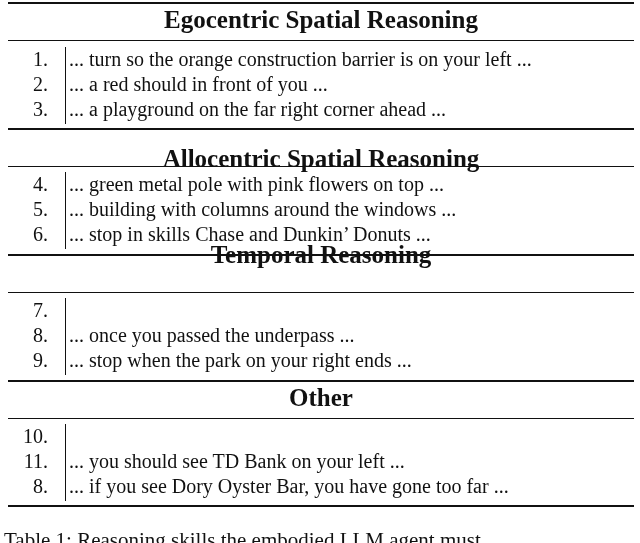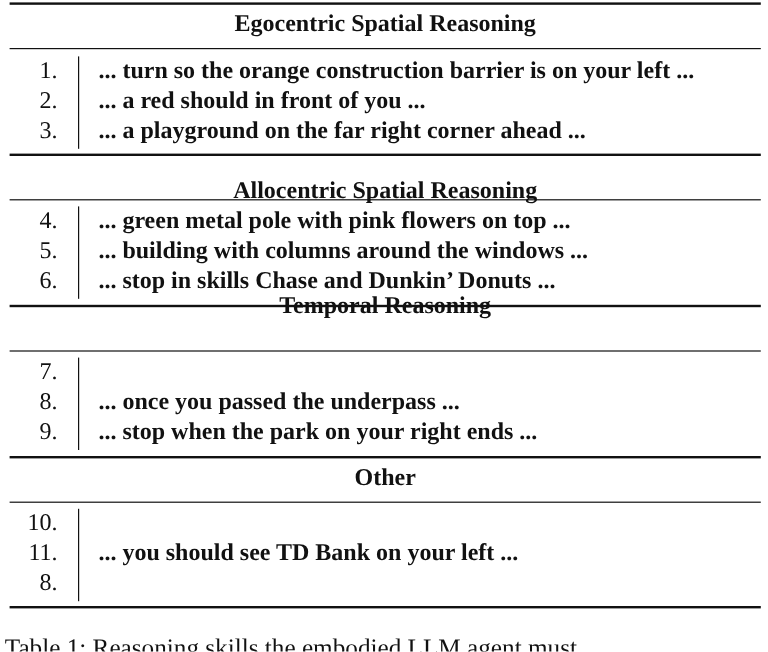--- a/index.html
+++ b/index.html
@@ -3,24 +3,24 @@
 <meta charset="utf-8">
 <style>
   html, body { margin:0; padding:0; background:#ffffff; }
   body { width:640px; height:543px; overflow:hidden; position:relative;
          font-family:"Liberation Serif","DejaVu Serif",serif; color:#111; }
   .table { position:absolute; left:8px; top:0; width:626px; }
   .rule { position:absolute; left:0; width:626px; background:#111; }
   .thick { height:2px; }
   .thin { height:1px; }
   .section-title { position:absolute; left:0; width:626px; text-align:center;
-                   font-weight:bold; font-size:20px; line-height:22px; }
+                   font-weight:bold; font-size:25px; line-height:22px; }
   .row { position:absolute; left:0; width:626px; height:25px; font-size:20px; line-height:25px; }
   .num { position:absolute; left:0; width:40px; text-align:right; }
-  .text { position:absolute; left:74px; white-space:nowrap;font-weight:bold; }
+  .text { position:absolute; left:61px; white-space:nowrap; }
   .vbar { position:absolute; left:57px; width:1px; background:#111; }
   .caption { position:absolute; left:4px; top:528px; font-size:21px; line-height:24px; white-space:nowrap; }
 </style>
 </head>
 <body>
 
 <div class="table">
 
   <div class="rule thick" style="top:2px"></div>
   <div class="section-title" style="top:9px">Egocentric Spatial Reasoning</div>
@@ -78,17 +78,18 @@
   <div class="vbar" style="top:424px;height:77px"></div>
   <div class="row" style="top:424px">
     <span class="num">10.</span>
   </div>
   <div class="row" style="top:449px">
     <span class="num">11.</span>
     <span class="text">... you should see TD Bank on your left ...</span>
   </div>
   <div class="row" style="top:474px">
     <span class="num">8.</span>
+    <span class="text">... if you see Dory Oyster Bar, you have gone too far ...</span>
   </div>
   <div class="rule thick" style="top:505px"></div>
 </div>
 
 <div class="caption">Table 1: Reasoning skills the embodied LLM agent must</div>
 
 </body></html>

